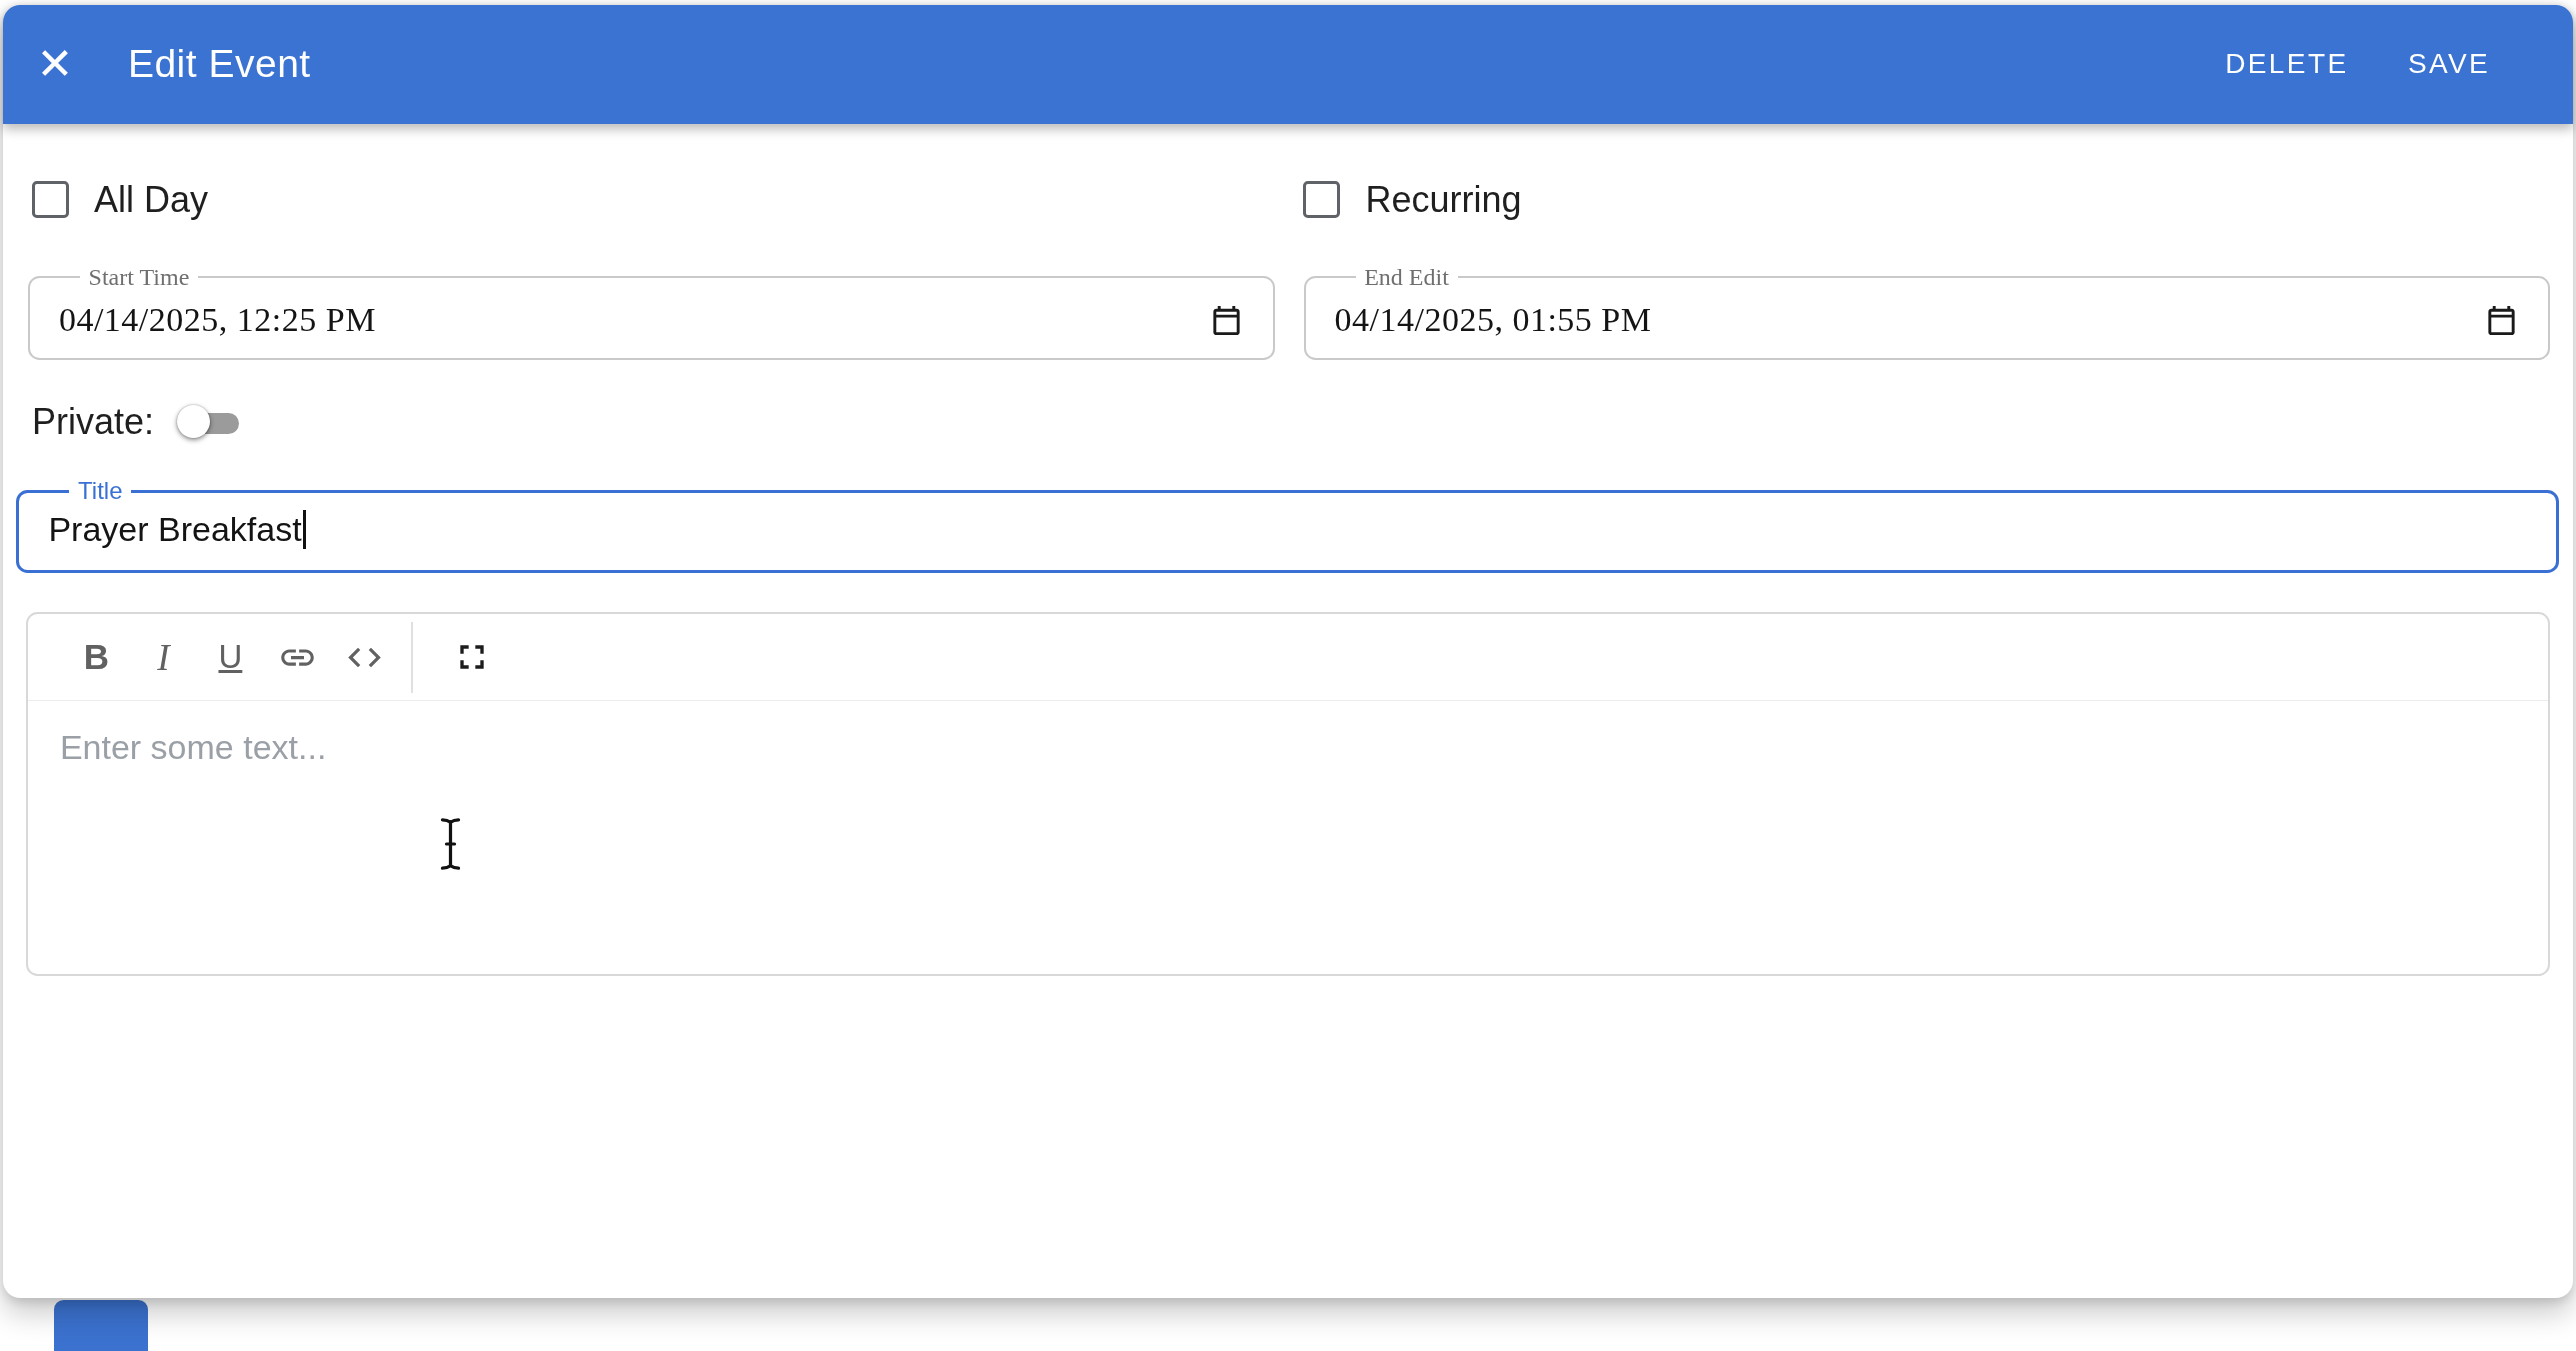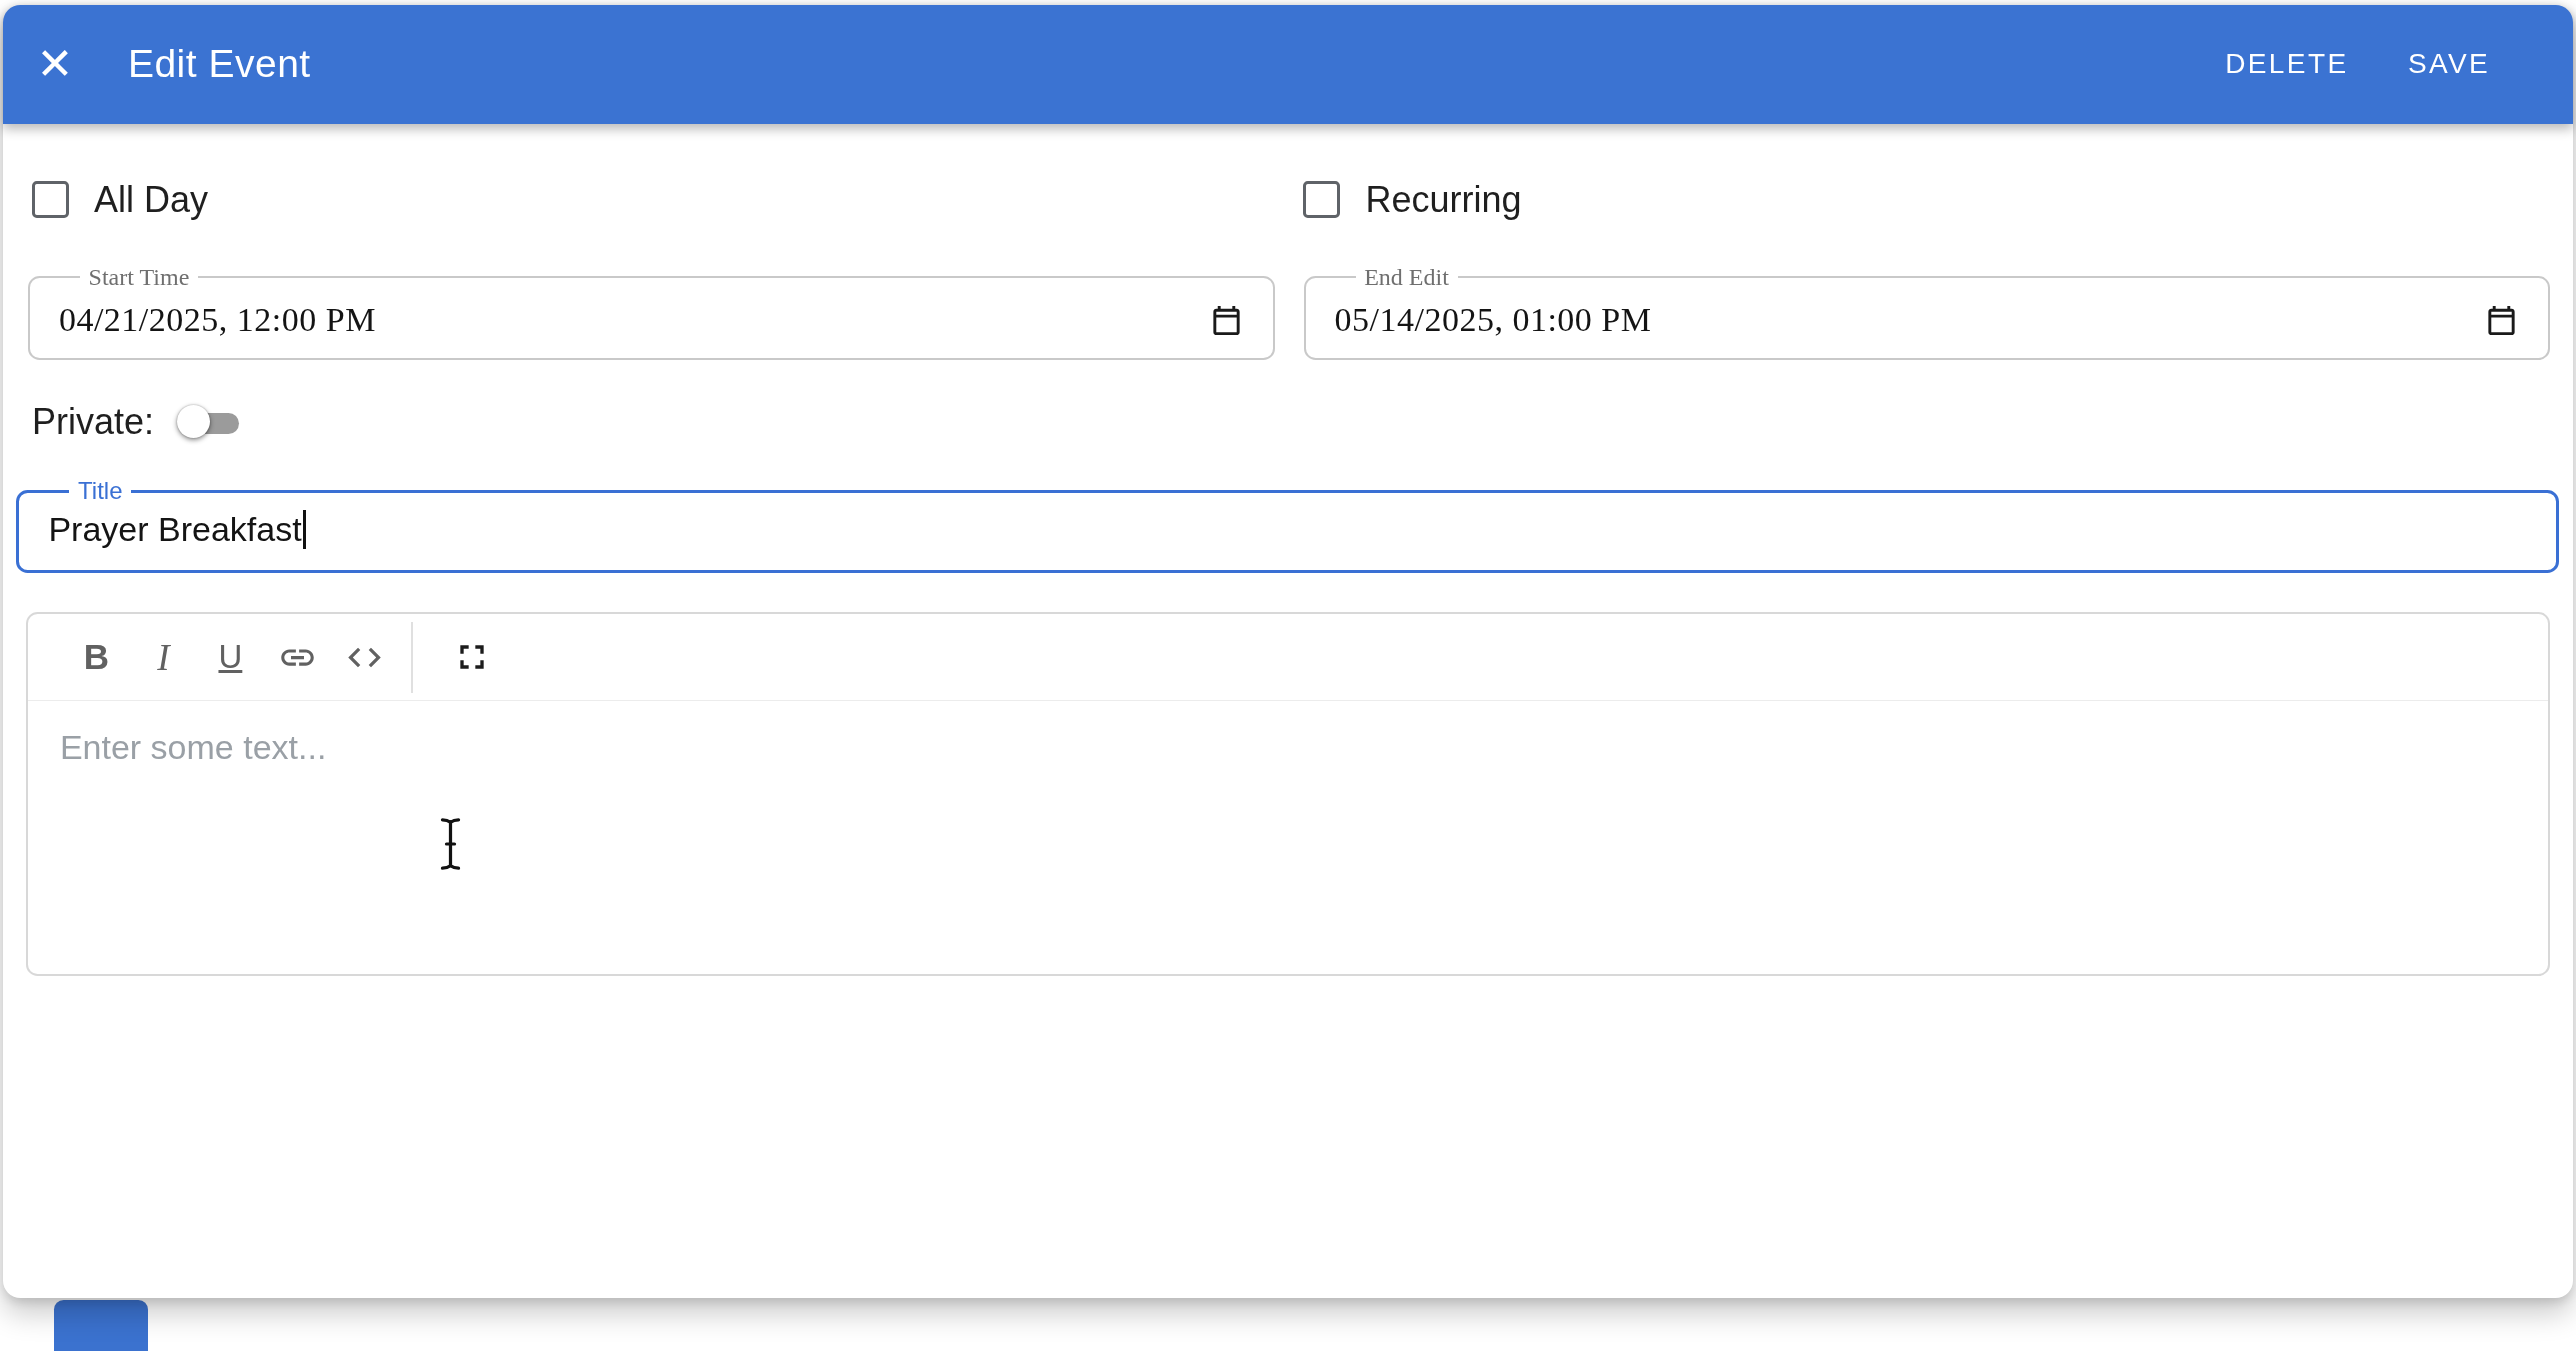--- a/index.html
+++ b/index.html
@@ -107,30 +107,30 @@
         <div class="half right" data-interactable="false">
           <div class="checkbox" data-interactable="true" role="checkbox" aria-checked="false"></div>
           <span class="check-label" data-interactable="false">Recurring</span>
         </div>
       </div>
 
       <div class="row-times" data-interactable="false">
         <fieldset class="outlined" data-interactable="true">
           <legend data-interactable="false">Start Time</legend>
           <div class="field-value" data-interactable="false">
-            <span class="field-text" data-interactable="true">04/21/2025, 12:00 PM</span>
+            <span class="field-text" data-interactable="true">04/14/2025, 12:25 PM</span>
             <svg class="cal-icon" viewBox="0 0 24 24" data-interactable="true">
               <path d="M19 4h-1V2h-2v2H8V2H6v2H5c-1.1 0-2 .9-2 2v14c0 1.1.9 2 2 2h14c1.1 0 2-.9 2-2V6c0-1.1-.9-2-2-2zm0 16H5V10h14v10zM5 8V6h14v2H5z"></path>
             </svg>
           </div>
         </fieldset>
         <fieldset class="outlined" data-interactable="true">
           <legend data-interactable="false">End Edit</legend>
           <div class="field-value" data-interactable="false">
-            <span class="field-text" data-interactable="true">05/14/2025, 01:00 PM</span>
+            <span class="field-text" data-interactable="true">04/14/2025, 01:55 PM</span>
             <svg class="cal-icon" viewBox="0 0 24 24" data-interactable="true">
               <path d="M19 4h-1V2h-2v2H8V2H6v2H5c-1.1 0-2 .9-2 2v14c0 1.1.9 2 2 2h14c1.1 0 2-.9 2-2V6c0-1.1-.9-2-2-2zm0 16H5V10h14v10zM5 8V6h14v2H5z"></path>
             </svg>
           </div>
         </fieldset>
       </div>
 
       <div class="row-private" data-interactable="false">
         <span class="private-label" data-interactable="false">Private:</span>
         <div class="switch" data-interactable="true" role="switch" aria-checked="false">

